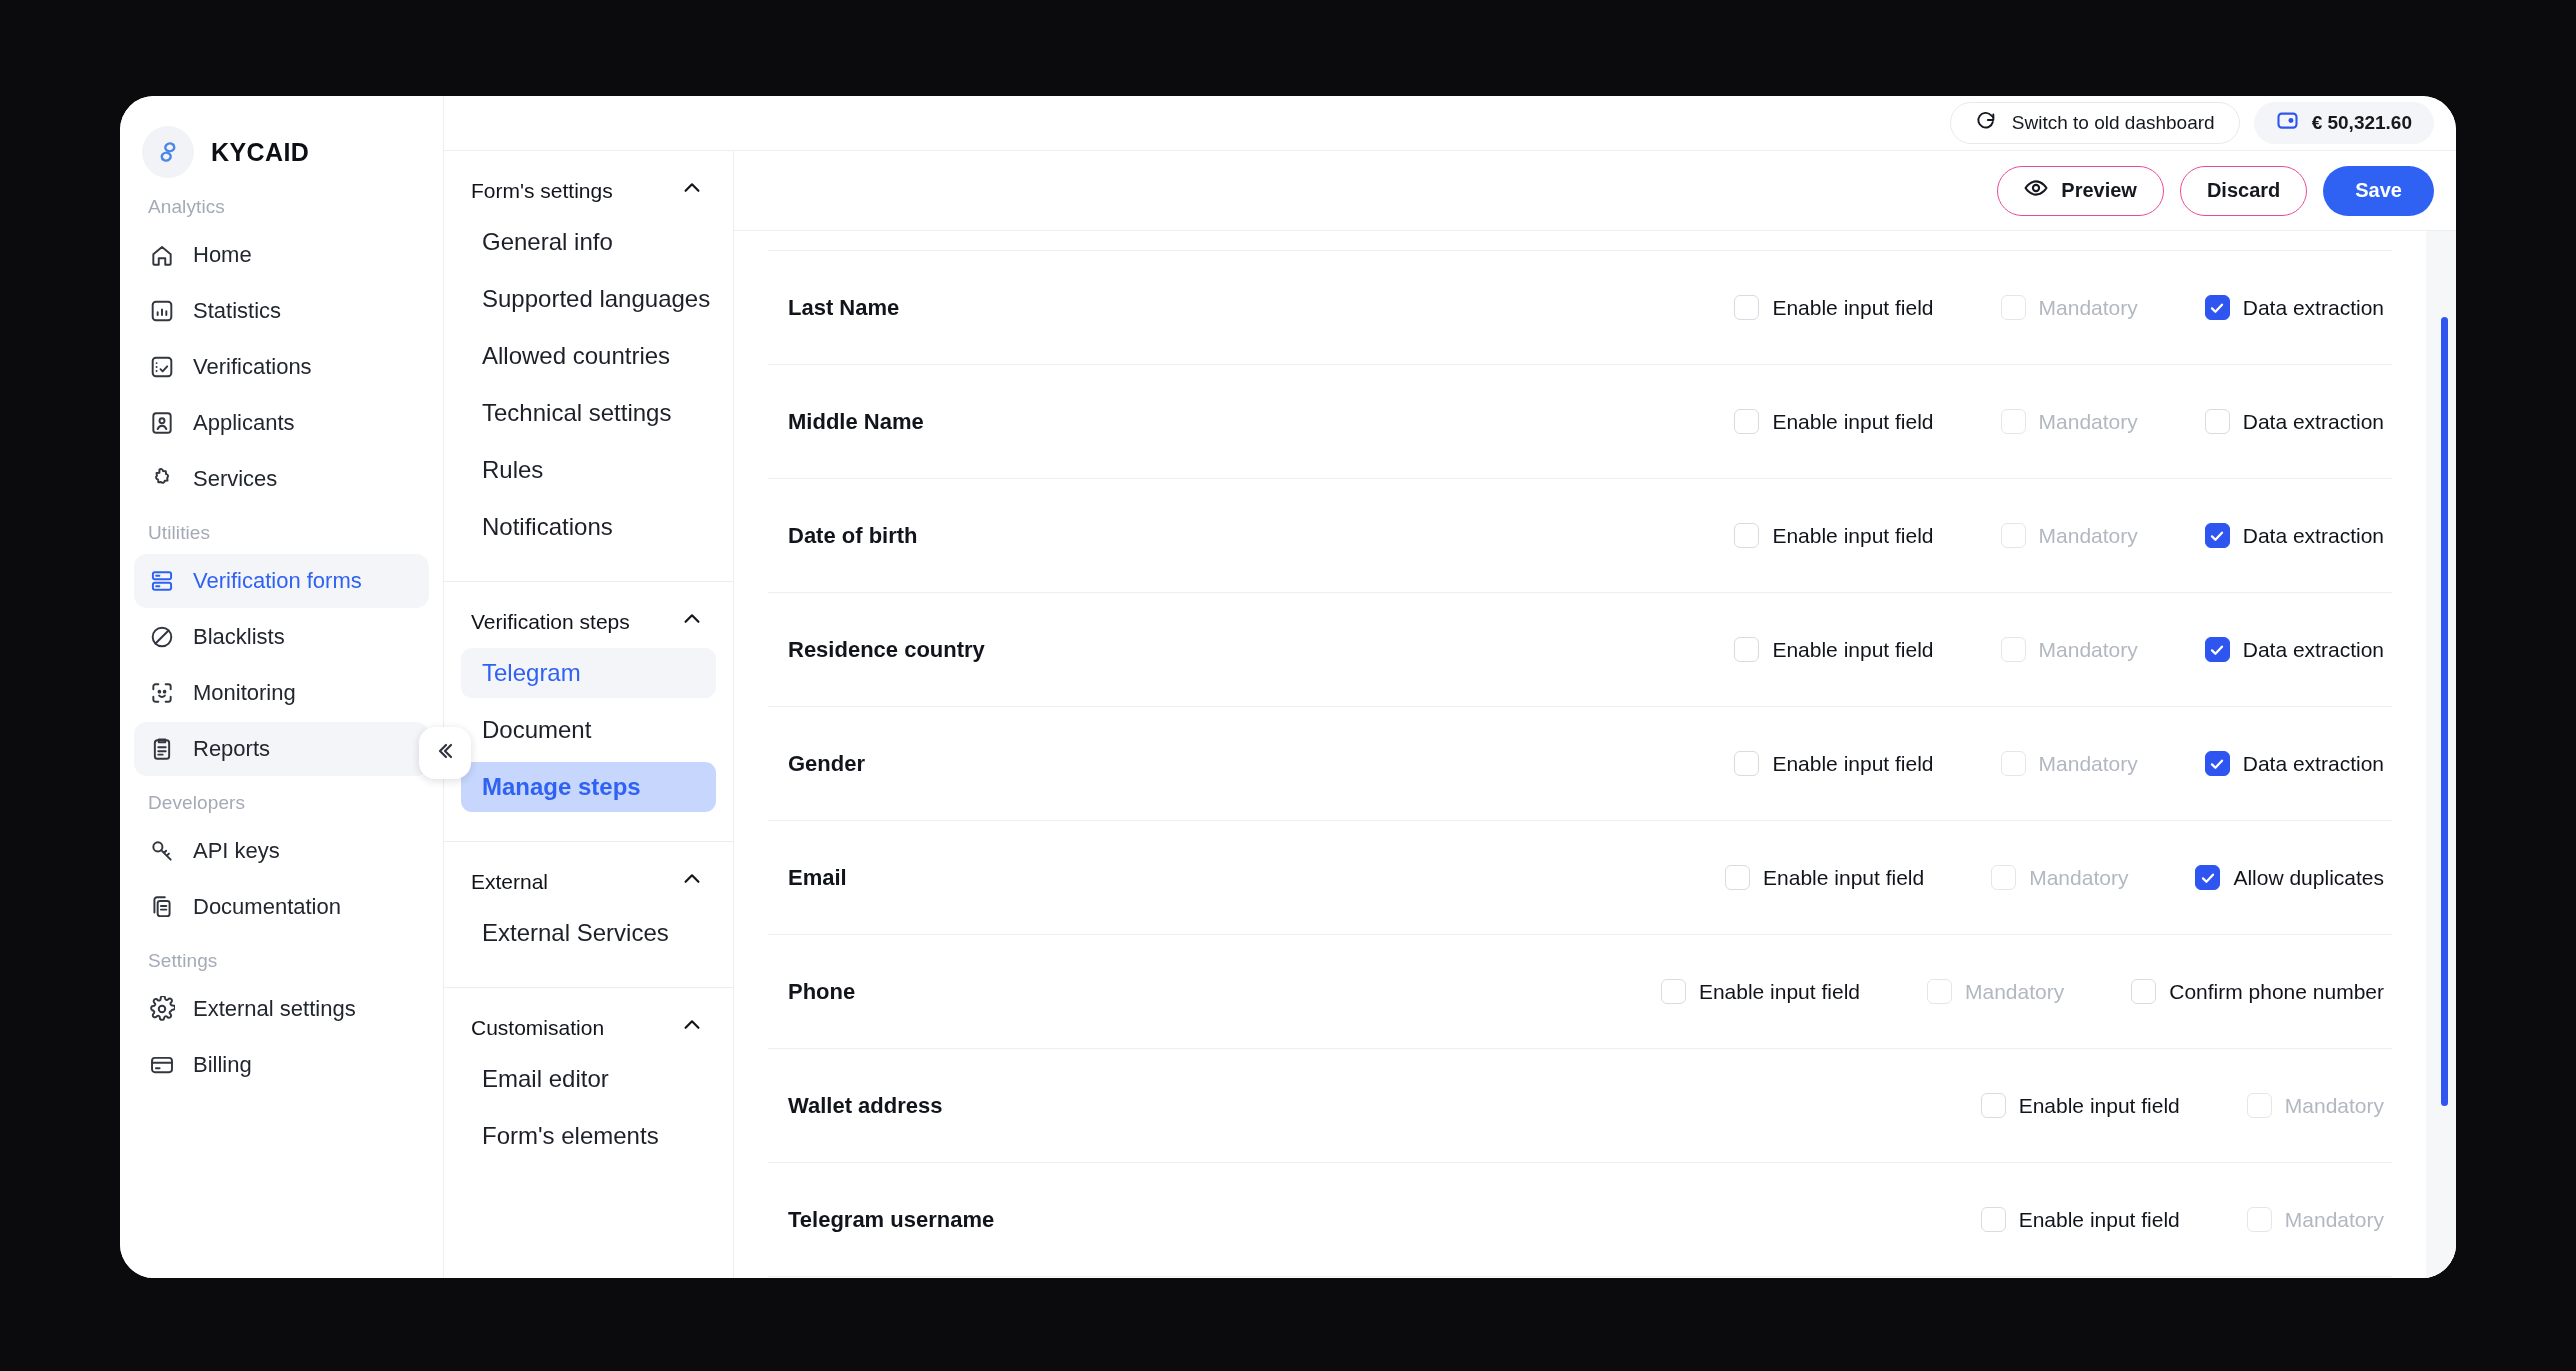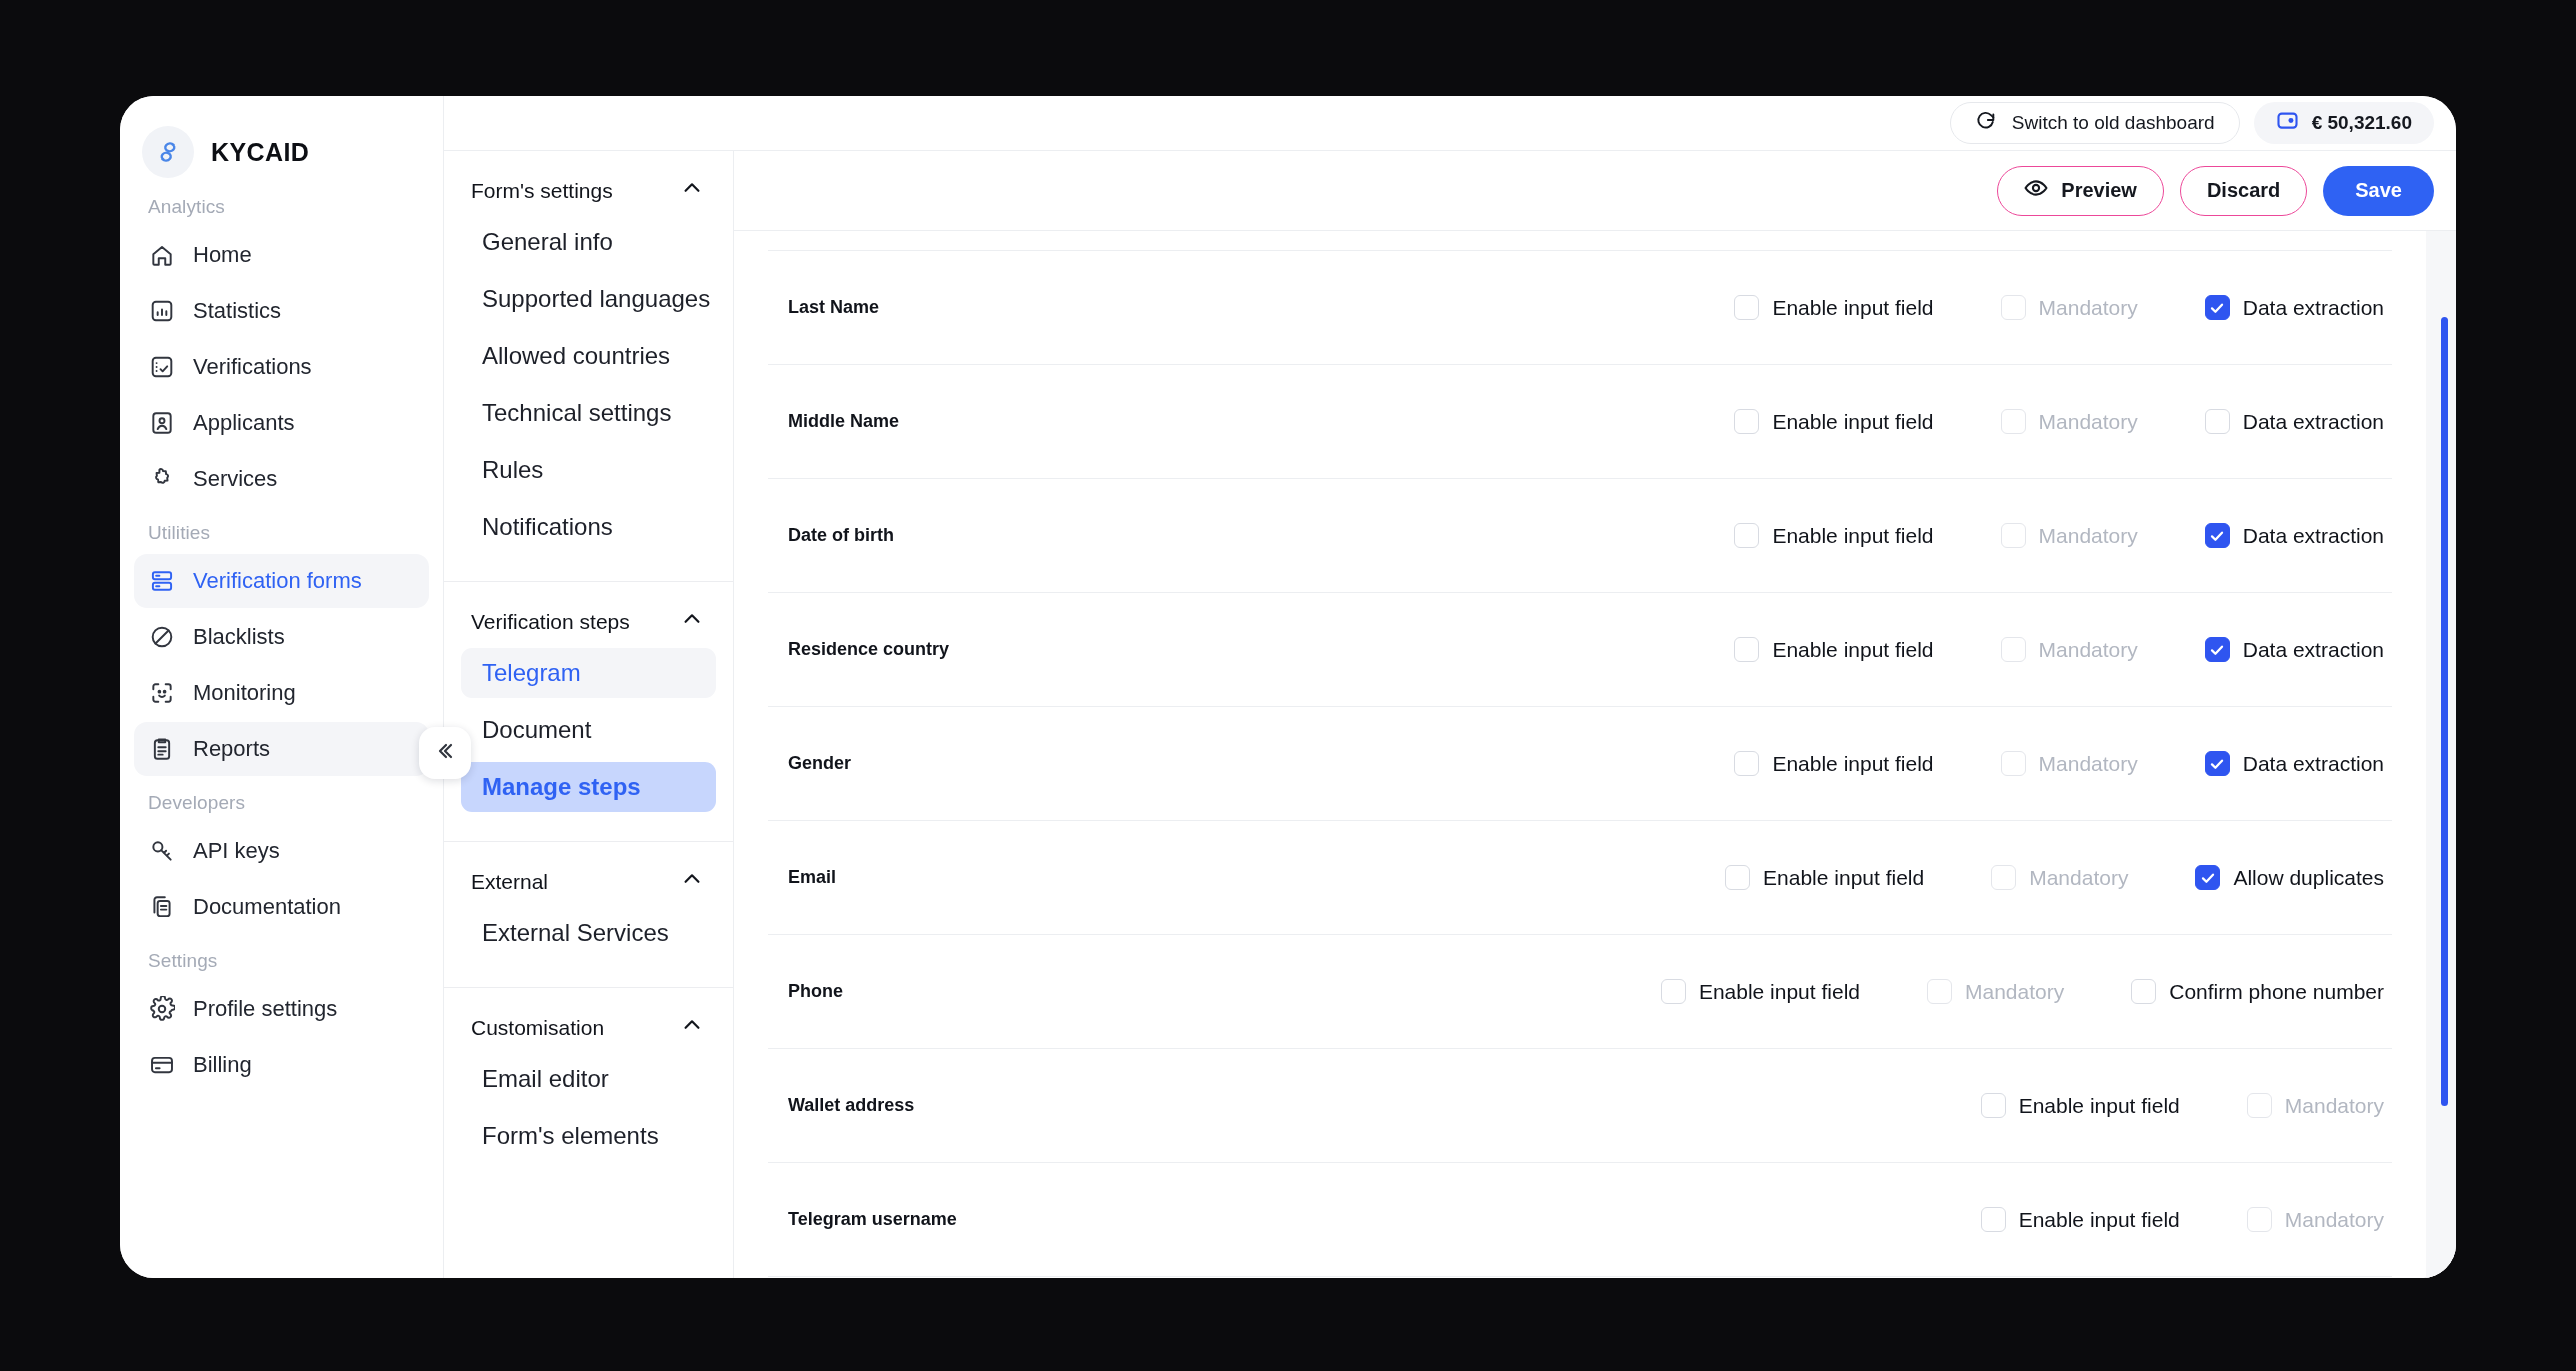--- a/index.html
+++ b/index.html
@@ -179,21 +179,21 @@
   .table-inner { padding: 0 0 0 0; }
   .row-top-stub { height: 20px; border-bottom: 1px solid #eceef1; margin: 0 34px 0 34px; }
   .frow {
     height: 114px;
     display: flex; align-items: center;
     border-bottom: 1px solid #eceef1;
     margin: 0 34px;
     padding: 0 8px 0 20px;
   }
   .frow-label {
-    font-size: 18px; font-weight: bold; color: #11141b;
+    font-size: 22px; font-weight: bold; color: #11141b;
     flex: 1;
     white-space: nowrap;
   }
   .opts { display: flex; align-items: center; gap: 32px; }
   .opt { display: flex; align-items: center; gap: 13px; cursor: pointer; white-space: nowrap; margin-left: 35px; }
   .cb {
     width: 25px; height: 25px; border-radius: 6px;
     border: 1.6px solid #d8dbe2; background: #fff;
     flex: 0 0 25px;
     display: flex; align-items: center; justify-content: center;
@@ -339,21 +339,21 @@
           <span>Documentation</span>
         </div>
         <div class="nav-group-label">Settings</div>
         <div class="nav-item">
           <span class="ico">
             <svg width="26" height="26" viewBox="0 0 24 24" fill="none" stroke="#32363f" stroke-width="1.8" stroke-linecap="round" stroke-linejoin="round">
               <circle cx="12" cy="12" r="3"></circle>
               <path d="M19.2 14.6a1.6 1.6 0 0 0 .3 1.8l.1.1a2 2 0 1 1-2.8 2.8l-.1-.1a1.6 1.6 0 0 0-2.7 1.1V20a2 2 0 1 1-4 0v-.1a1.6 1.6 0 0 0-2.8-1.1l-.1.1a2 2 0 1 1-2.8-2.8l.1-.1a1.6 1.6 0 0 0-1.1-2.7H4a2 2 0 1 1 0-4h.1A1.6 1.6 0 0 0 5.2 6.5l-.1-.1a2 2 0 1 1 2.8-2.8l.1.1a1.6 1.6 0 0 0 2.8-1.1V2a2 2 0 1 1 4 0v.1a1.6 1.6 0 0 0 2.7 1.1l.1-.1a2 2 0 1 1 2.8 2.8l-.1.1a1.6 1.6 0 0 0 1.1 2.7H22a2 2 0 1 1 0 4h-.1a1.6 1.6 0 0 0-1.5 1.1Z"></path>
             </svg>
           </span>
-          <span>Profile settings</span>
+          <span>External settings</span>
         </div>
         <div class="nav-item">
           <span class="ico">
             <svg width="26" height="26" viewBox="0 0 24 24" fill="none" stroke="#32363f" stroke-width="1.8" stroke-linecap="round" stroke-linejoin="round">
               <rect x="2.8" y="5.4" width="18.4" height="13.2" rx="2.6"></rect>
               <path d="M2.8 10h18.4M6.4 15h3.4"></path>
             </svg>
           </span>
           <span>Billing</span>
         </div>

